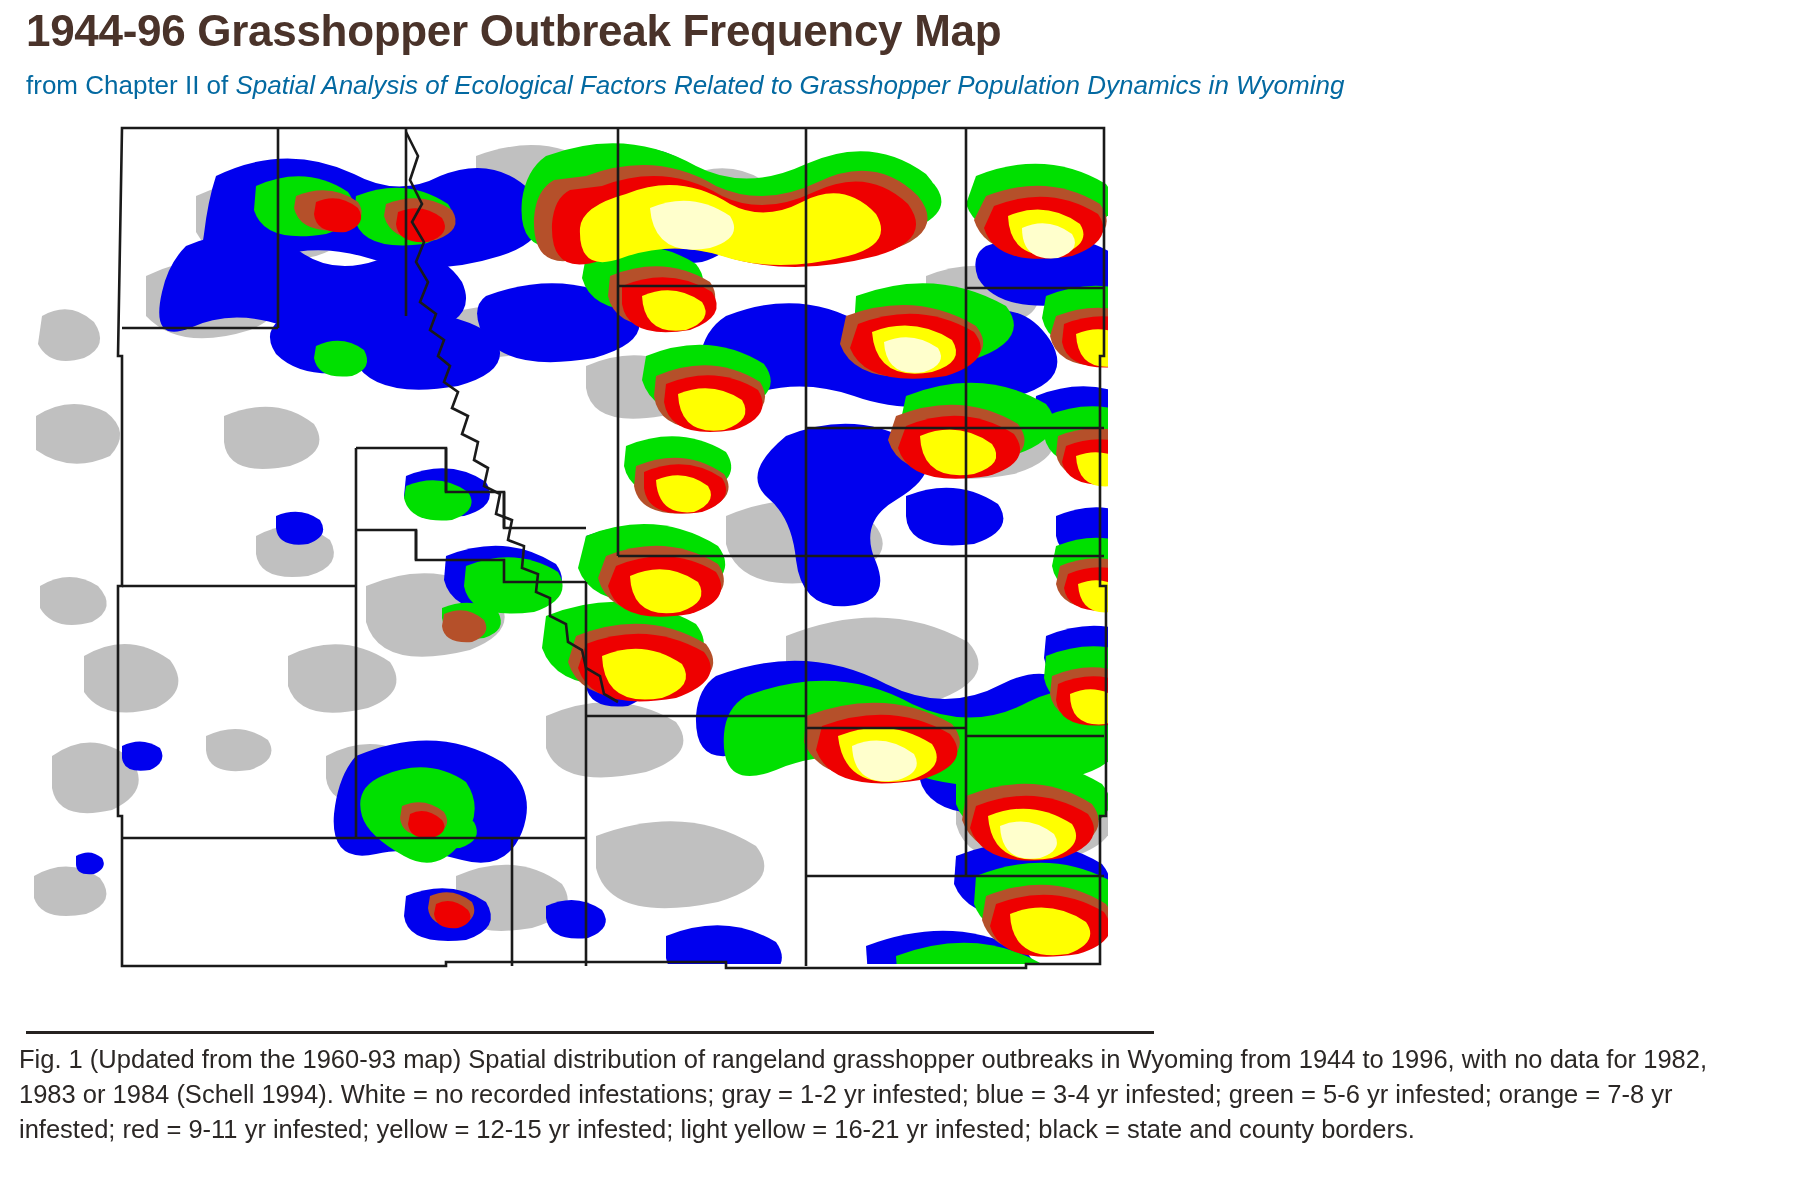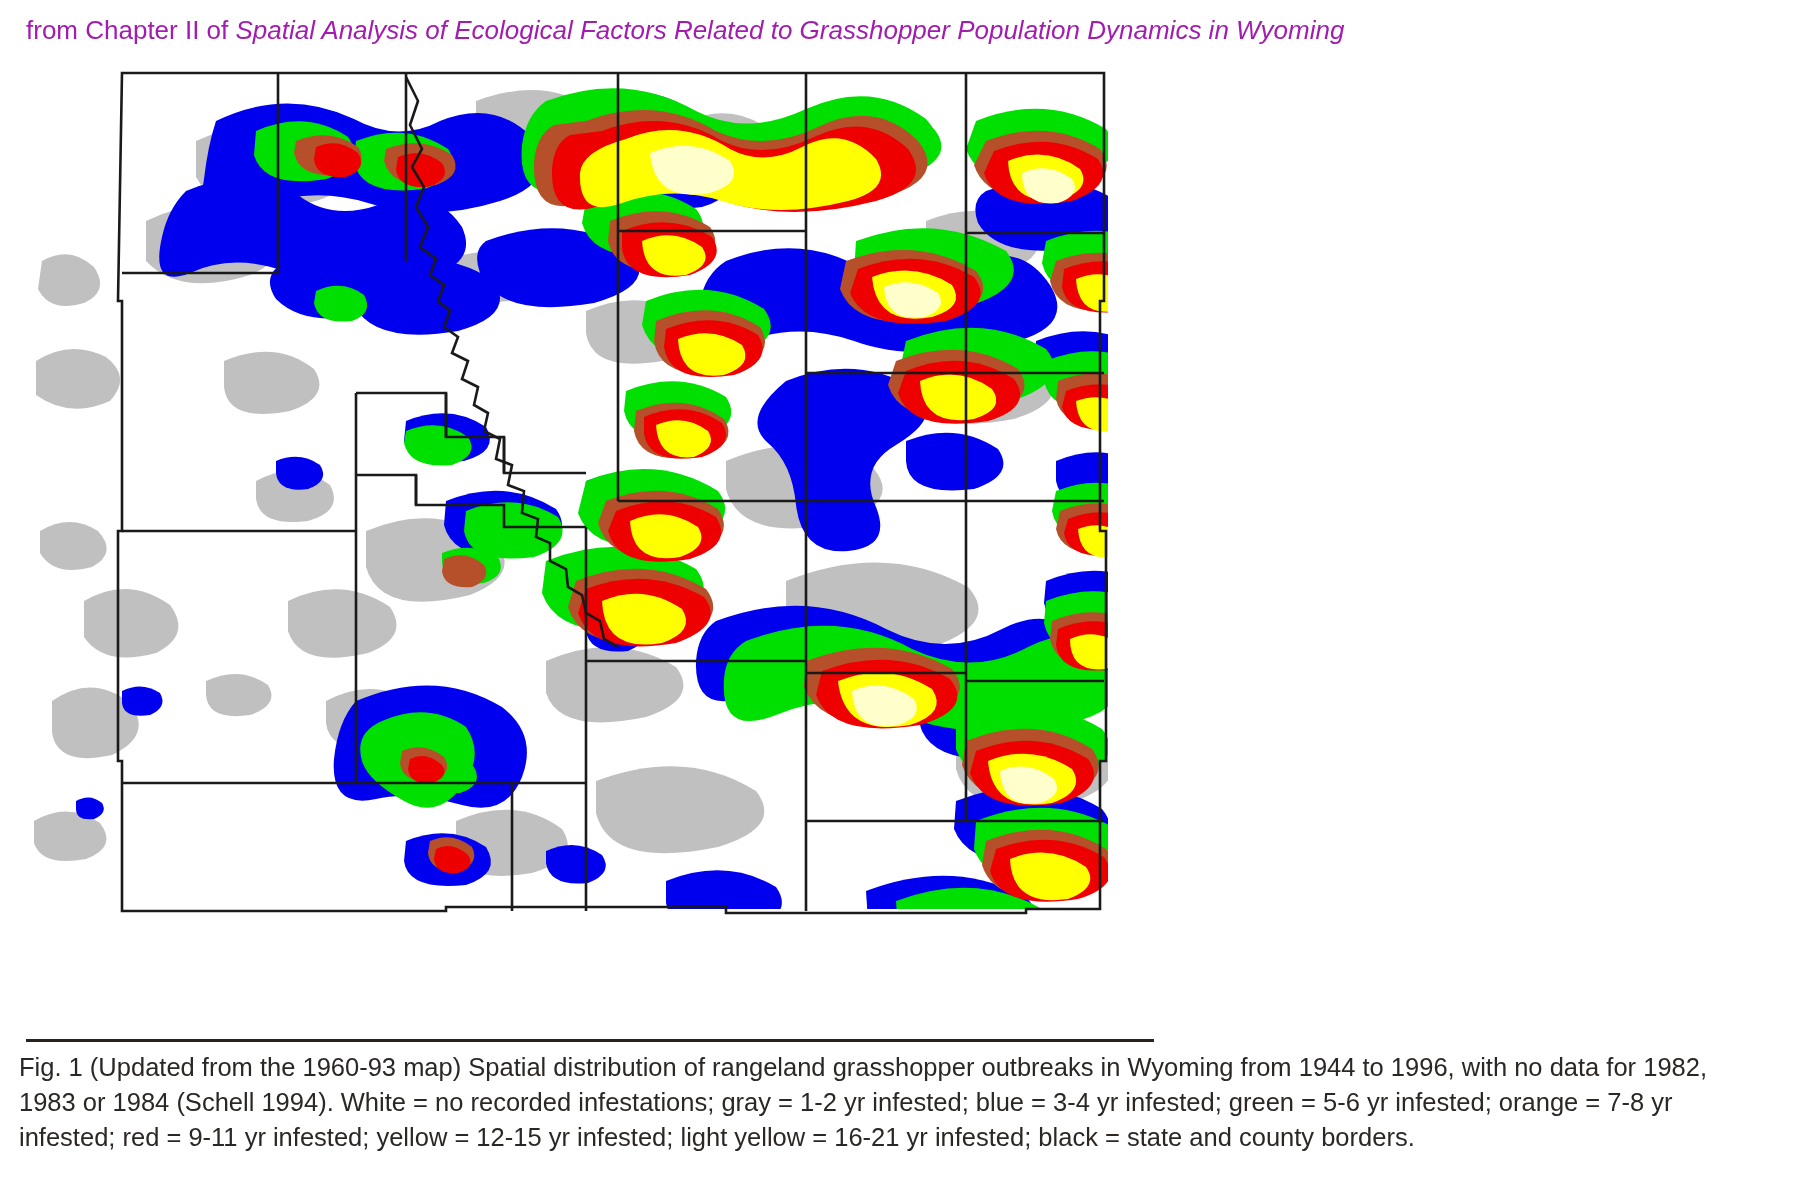--- a/index.html
+++ b/index.html
@@ -27,21 +27,21 @@
     font-size: 44px;
     line-height: 1.12;
     letter-spacing: -0.3px;
     color: #4a332a;
     margin: 6px 0 0 0;
     white-space: nowrap;
   }
   .doc-subtitle {
     font-size: 26px;
     line-height: 1.25;
-    color: #a21caf;
+    color: #0369a1;
     margin: 14px 0 0 0;
     white-space: nowrap;
   }
   .doc-subtitle .work-title { font-style: italic; }
 
   .figure {
     position: relative;
     margin-top: 14px;
     width: 1160px;
     height: 862px;
@@ -71,20 +71,21 @@
     line-height: 1.38;
     color: #2b2725;
     text-align: left;
   }
 </style>
 </head>
 <body>
 
 <div class="page">
 
+  <h1 class="doc-title">1944-96 Grasshopper Outbreak Frequency Map</h1>
 
   <p class="doc-subtitle"><span>from Chapter II of </span><span class="work-title">Spatial Analysis of Ecological Factors Related to Grasshopper Population Dynamics in Wyoming</span></p>
 
   <div class="figure">
     <div class="map-frame">
       <svg viewBox="0 0 1160 862" xmlns="http://www.w3.org/2000/svg" role="img">
         <defs>
           <clipPath id="wyClip">
             <path d="M8,8 L1082,8 L1082,848 L8,848 Z"></path>
           </clipPath>

